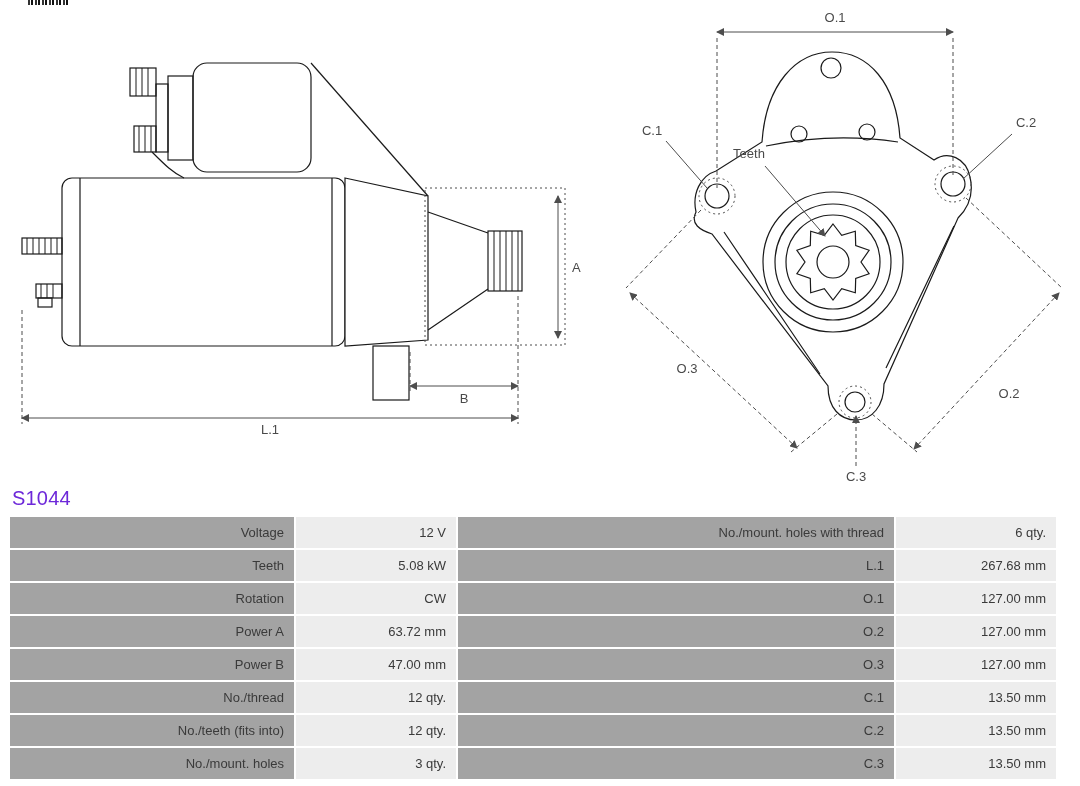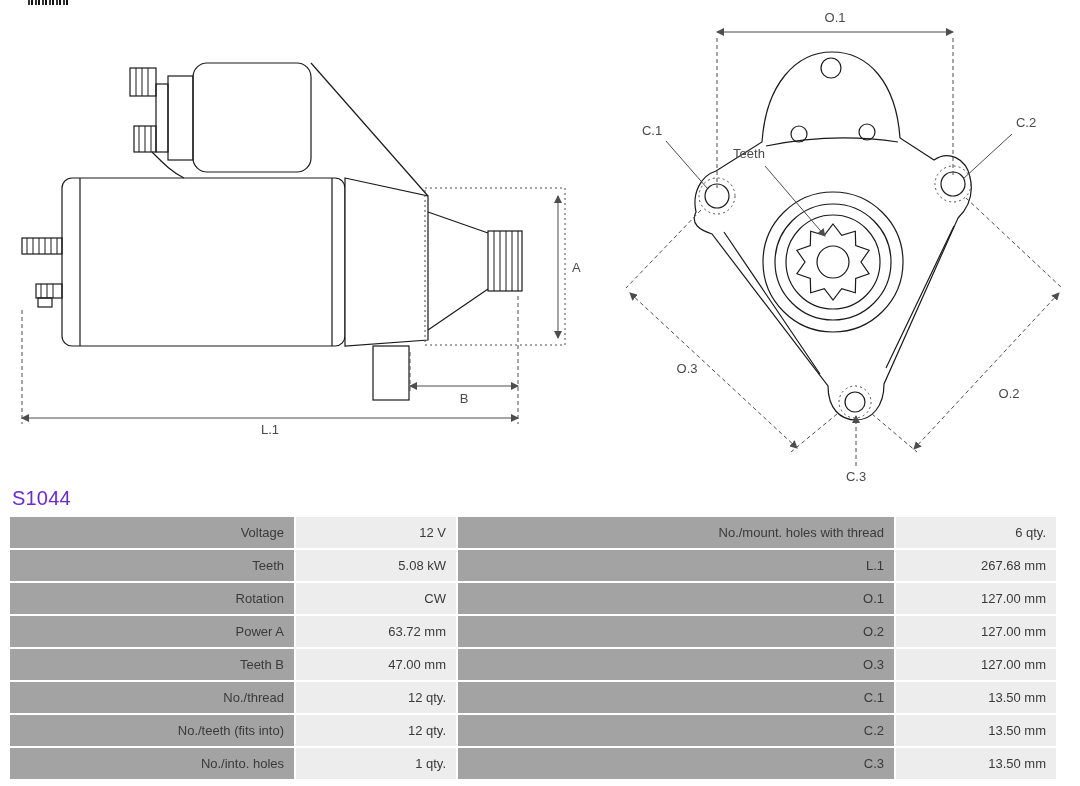--- a/index.html
+++ b/index.html
@@ -180,41 +180,41 @@
     </div>
 
     <div class="spec-row">
       <div class="cell label">Power A</div>
       <div class="cell value">63.72 mm</div>
       <div class="cell label">O.2</div>
       <div class="cell value">127.00 mm</div>
     </div>
 
     <div class="spec-row">
-      <div class="cell label">Teeth B</div>
+      <div class="cell label">Power B</div>
       <div class="cell value">47.00 mm</div>
       <div class="cell label">O.3</div>
       <div class="cell value">127.00 mm</div>
     </div>
 
     <div class="spec-row">
       <div class="cell label">No./thread</div>
       <div class="cell value">12 qty.</div>
       <div class="cell label">C.1</div>
       <div class="cell value">13.50 mm</div>
     </div>
 
     <div class="spec-row">
       <div class="cell label">No./teeth (fits into)</div>
       <div class="cell value">12 qty.</div>
       <div class="cell label">C.2</div>
       <div class="cell value">13.50 mm</div>
     </div>
 
     <div class="spec-row">
-      <div class="cell label">No./into. holes</div>
-      <div class="cell value">1 qty.</div>
+      <div class="cell label">No./mount. holes</div>
+      <div class="cell value">3 qty.</div>
       <div class="cell label">C.3</div>
       <div class="cell value">13.50 mm</div>
     </div>
 
   </div>
 </div>
 
 </body></html>

